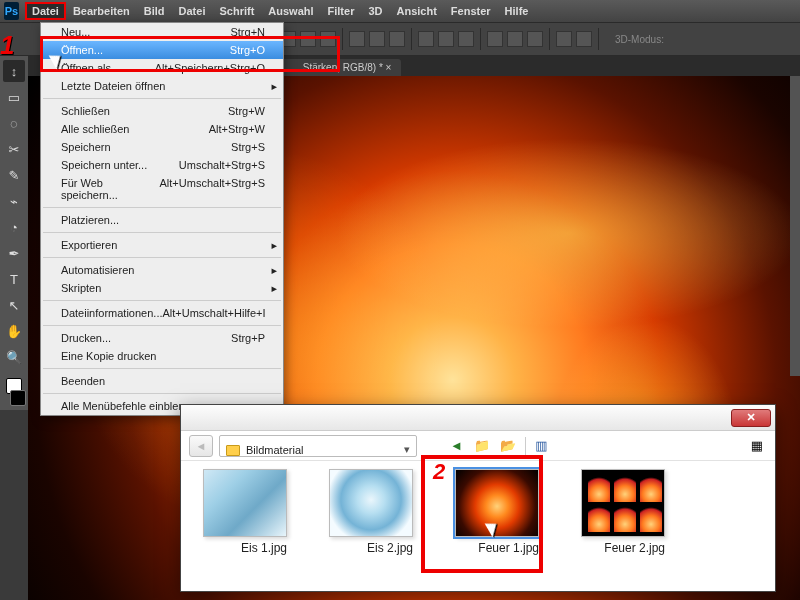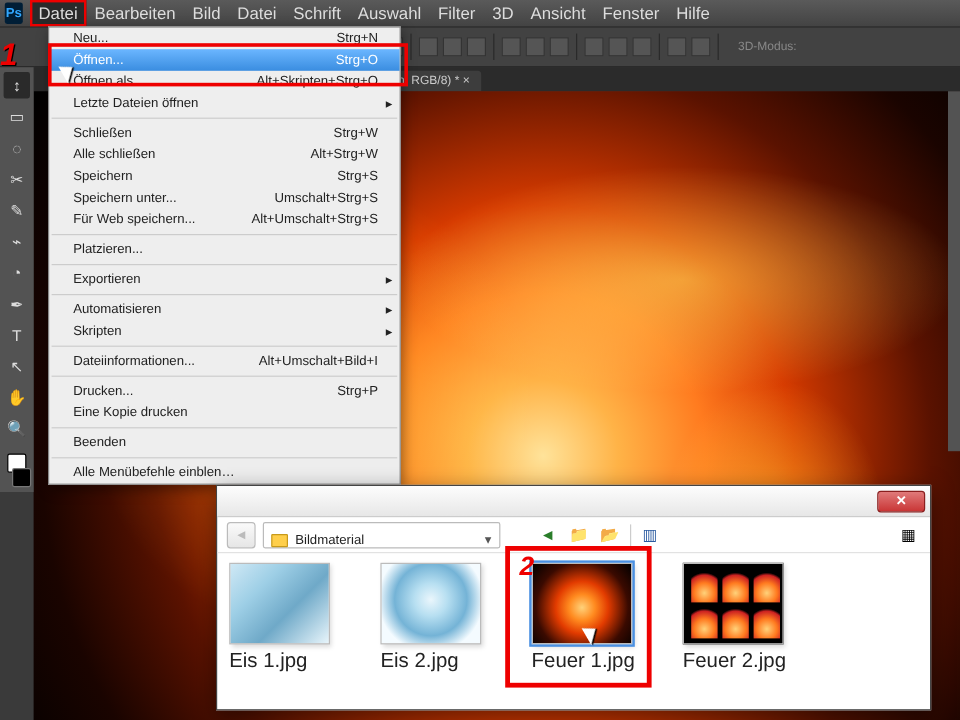--- a/index.html
+++ b/index.html
@@ -1,21 +1,21 @@
 <!DOCTYPE html>
 <html><head>
 <meta charset="utf-8">
 <style>
   * { box-sizing: border-box; margin: 0; padding: 0; font-family: "Segoe UI", Tahoma, sans-serif; }
   body { background: #3a3a3a; width: 800px; height: 600px; overflow: hidden; position: relative; }
   
   
   .menubar { height: 22px; background: linear-gradient(#5a5a5a,#434343); display: flex; align-items: center; padding-left: 4px; }
   .ps-logo { width: 15px; height: 18px; background: #001e36; color:#31a8ff; font-size:11px; font-weight:bold; display:flex; align-items:center; justify-content:center; border-radius:2px; margin-right:6px;}
-  .menu-item { color:#ddd; font-size:14px; padding:3px 7px; cursor:default; }
+  .menu-item { color:#ddd; font-size:11px; padding:3px 7px; cursor:default;font-weight:bold; }
   .menu-item.active { background:#2a2a2a; border:2px solid #e00; padding:1px 5px; }
   
   
   .optionsbar { height:34px; background:#424242; border-top:1px solid #2a2a2a; border-bottom:1px solid #2a2a2a; display:flex; align-items:center; gap:6px; padding-left:280px; }
   .opt-sep { width:1px; height:22px; background:#2a2a2a; }
   .align-icons { display:flex; gap:4px; }
   .ai { width:16px; height:16px; background:#555; border:1px solid #333; }
   .mode3d { color:#888; font-size:10px; margin-left:10px; }
   
   
@@ -23,21 +23,21 @@
   .doctab { background:#3d3d3d; color:#ccc; font-size:10px; padding:3px 10px; border-top-left-radius:3px; border-top-right-radius:3px; }
   
   
   .toolbox { position:absolute; left:0; top:56px; width:28px; background:#535353; display:flex; flex-direction:column; align-items:center; padding:4px 0; gap:4px; }
   .tool { width:22px; height:22px; display:flex; align-items:center; justify-content:center; color:#ddd; font-size:13px; border-radius:2px; }
   .tool.selected { background:#2a2a2a; }
   .tool.fg { width:16px; height:16px; background:#fff; border:1px solid #000; margin-top:6px; }
   .tool.bg { width:16px; height:16px; background:#000; border:1px solid #777; margin-top:-8px; margin-left:8px; }
   
   
-  .dropdown { position:absolute; left:40px; top:22px; width:294px; background:#eee; border:1px solid #888; box-shadow:2px 4px 10px rgba(0,0,0,0.4); font-size:11px; z-index:5; }
+  .dropdown { position:absolute; left:40px; top:22px; width:244px; background:#eee; border:1px solid #888; box-shadow:2px 4px 10px rgba(0,0,0,0.4); font-size:11px; z-index:5; }
   .dm { display:flex; justify-content:space-between; padding:3px 18px 3px 20px; color:#222; position:relative; }
   .dm.hl { background: linear-gradient(#6bb6ff,#3a8de0); color:#fff;gap:21px; }
   .dm.dim { color:#999; }
   .dm .arrow::after { content:"▸"; position:absolute; right:6px; }
   .dsep { height:1px; background:#ccc; margin:3px 2px; }
   .red-box-menu { position:absolute; left:40px; top:36px; width:300px; height:36px; border:3px solid #e00; pointer-events:none; z-index:6; }
   
   
   .canvas { position:absolute; left:28px; right:0; top:76px; bottom:0;
     background:
@@ -59,21 +59,21 @@
   .dlg-close { width:40px; height:18px; background:linear-gradient(#e07a7a,#c93636); border:1px solid #8a1f1f; border-radius:3px; display:flex; align-items:center; justify-content:center; color:#fff; font-size:11px; font-weight:bold; }
   .dlg-nav { height:30px; display:flex; align-items:center; gap:6px; padding:0 8px; border-bottom:1px solid #e2e2e2; }
   .nav-btn { width:24px; height:22px; border:1px solid #bbb; border-radius:3px; background:linear-gradient(#fafafa,#e6e6e6); display:flex; align-items:center; justify-content:center; color:#555; font-size:11px; }
   .nav-btn.disabled { color:#bbb; }
   .loc-dd { flex:1; height:22px; border:1px solid #bbb; border-radius:2px; display:flex; align-items:flex-end; padding:0 6px; font-size:11px; color:#222; position:relative; background:#fff; }
   .loc-dd .folder-ico { width:14px; height:11px; background:#ffcf4b; border:1px solid #c89a1a; border-radius:1px; margin-right:6px; }
   .loc-dd::after { content:"▾"; position:absolute; right:6px; color:#555; }
   .tb-ico { width:20px; height:20px; display:flex; align-items:center; justify-content:center; font-size:13px; }
   .tb-sep { width:1px; height:18px; background:#ccc; }
   .dlg-body { position:relative; height:132px; display:flex; padding:8px 10px; gap:30px; }
-  .file-item { width:96px; display:flex; flex-direction:column; align-items:flex-start; gap:4px; font-size:17px; color:#222; }
+  .file-item { width:96px; display:flex; flex-direction:column; align-items:flex-end; gap:4px; font-size:12px; color:#222; }
   .thumb { width:84px; height:68px; border:1px solid #bbb; background:#ddd; box-shadow:2px 2px 4px rgba(0,0,0,0.15); }
   .thumb.ice { background: linear-gradient(135deg,#cfe8f5 0%, #9ecfe6 30%, #6fa9c8 60%, #e8f5fb 100%); }
   .thumb.ice2 { background:
       radial-gradient(circle at 50% 45%, #eaf6fc 0%, #b7dff1 25%, #74b3d6 55%, #f4fbff 80%); }
   .thumb.fire { background:
       radial-gradient(circle at 50% 55%, #ffd27a 0%, #ff8a1f 20%, #e23b00 40%, #3a0a00 70%, #000 100%); }
   .thumb.fire2 { background:#000; position:relative; }
   .thumb.fire2::before{content:"";position:absolute;inset:6px;background:
       linear-gradient( to bottom, transparent 0 20%, transparent 20%),
       repeating-linear-gradient(90deg, transparent 0 18px, transparent 18px 24px);
@@ -167,21 +167,21 @@
     <div class="dm">
       <span>Neu...</span>
       <span>Strg+N</span>
     </div>
     <div class="dm hl">
       <span>Öffnen...</span>
       <span>Strg+O</span>
     </div>
     <div class="dm">
       <span>Öffnen als...</span>
-      <span>Alt+Skripten+Strg+O</span>
+      <span>Alt+Speichern+Strg+O</span>
     </div>
     <div class="dm">
       <span>Letzte Dateien öffnen</span>
       <span class="arrow"></span>
     </div>
     <div class="dsep"></div>
     <div class="dm">
       <span>Schließen</span>
       <span>Strg+W</span>
     </div>
@@ -215,21 +215,21 @@
       <span>Automatisieren</span>
       <span class="arrow"></span>
     </div>
     <div class="dm">
       <span>Skripten</span>
       <span class="arrow"></span>
     </div>
     <div class="dsep"></div>
     <div class="dm">
       <span>Dateiinformationen...</span>
-      <span>Alt+Umschalt+Bild+I</span>
+      <span>Alt+Umschalt+Hilfe+I</span>
     </div>
     <div class="dsep"></div>
     <div class="dm">
       <span>Drucken...</span>
       <span>Strg+P</span>
     </div>
     <div class="dm">
       <span>Eine Kopie drucken</span>
     </div>
     <div class="dsep"></div>

